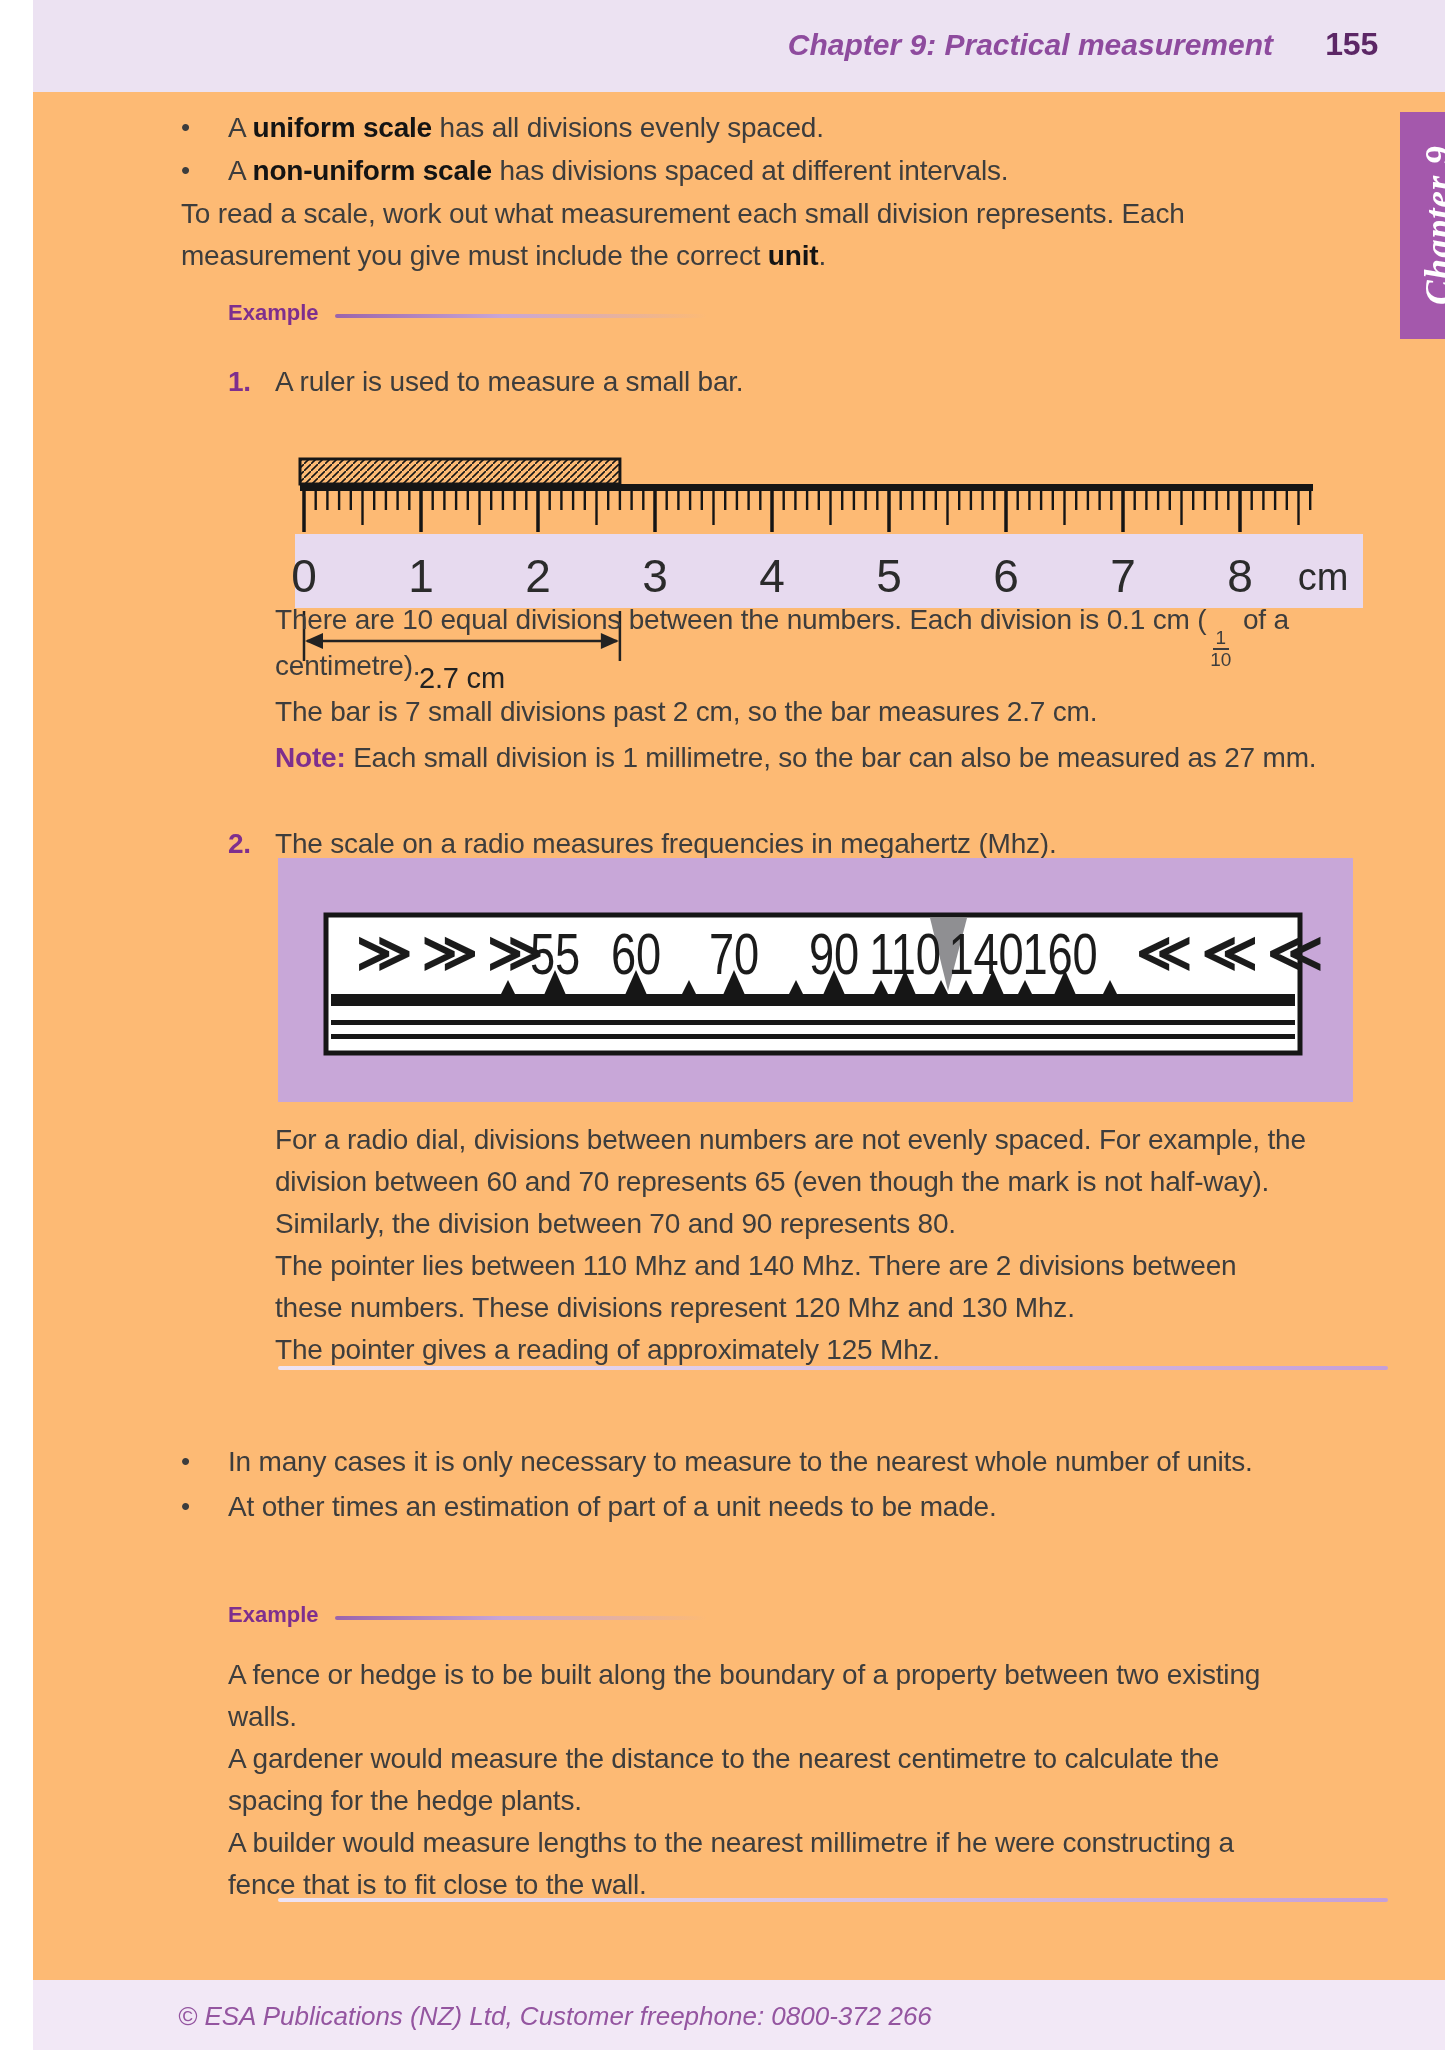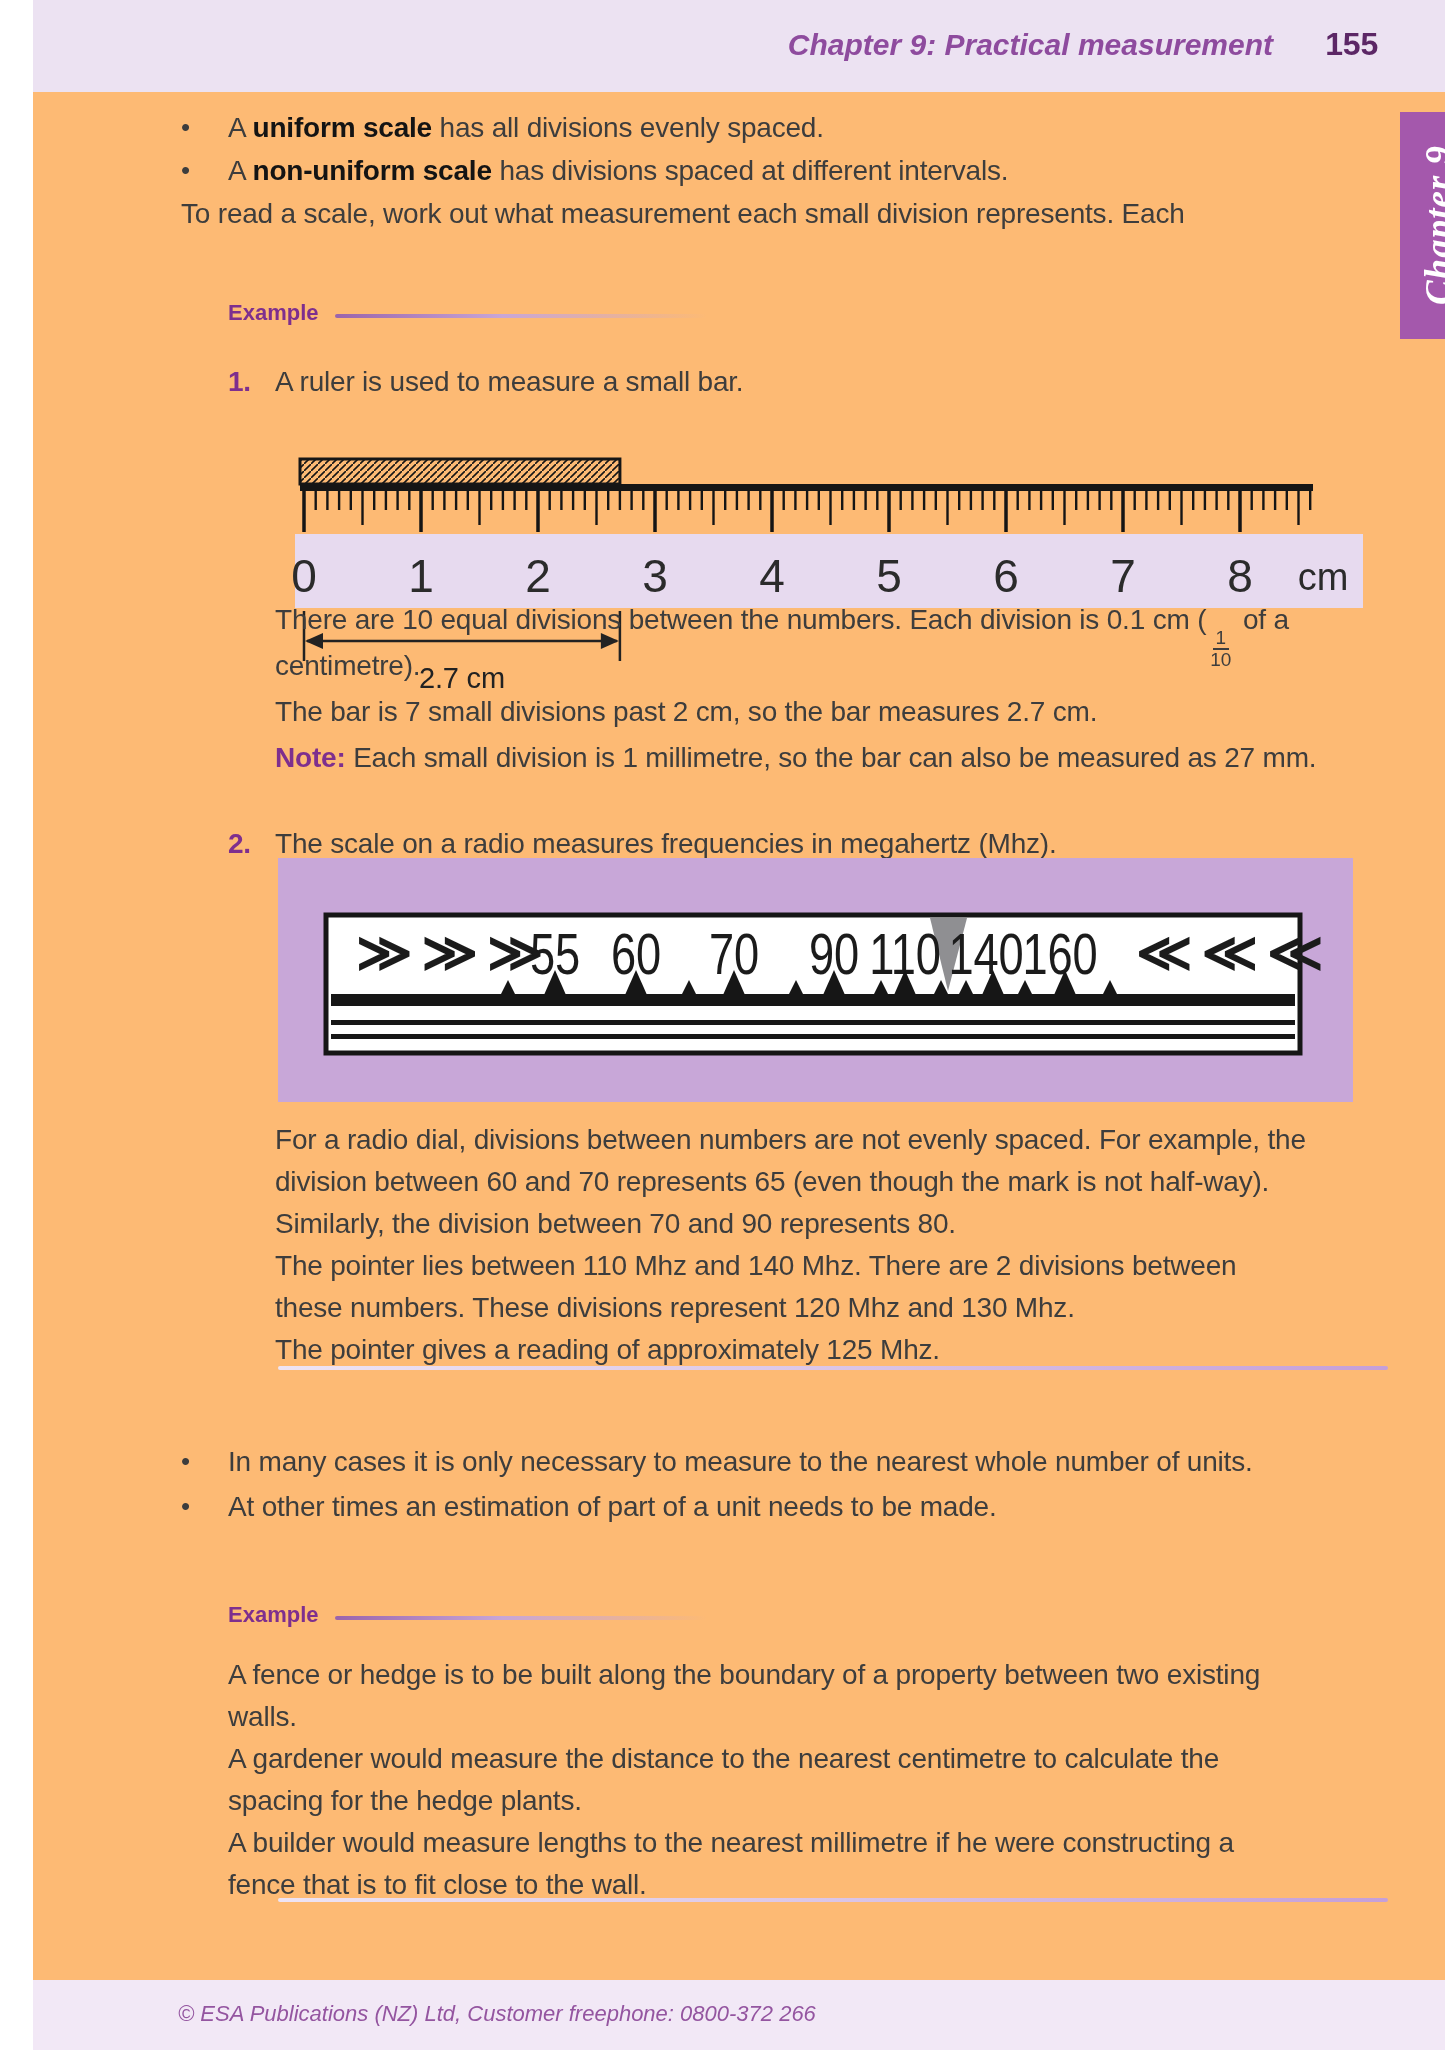--- a/index.html
+++ b/index.html
@@ -7,21 +7,21 @@
     position:relative; width:1445px; height:2050px; overflow:hidden;
     background:#fdba74; color:var(--c-body_text,#3d3d3d);
     font-family:"Liberation Sans", sans-serif; font-size:28px; letter-spacing:-0.2px;margin-left:33px;
   }
   .abs{position:absolute;}
   
   .band-top{left:0;top:0;width:1445px;height:92px;background:var(--c-band_bg,#ece2f2);}
   .band-bottom{left:0;top:1980px;width:1445px;height:70px;background:var(--c-footer_bg,#f2e8f6);}
   .hdr-title{top:28px;right:205px;font-style:italic;font-weight:bold;font-size:30px;color:var(--c-header_text,#8e4b9e);letter-spacing:0;}
   .hdr-num{top:26px;right:100px;font-weight:bold;font-size:32px;color:var(--c-page_number,#5c2766);font-style:normal;}
-  .footer-text{left:145px;top:2001px;font-style:italic;font-size:22px;color:var(--c-footer_text,#9455a0);letter-spacing:0;}
+  .footer-text{left:145px;top:2001px;font-style:italic;font-size:26px;color:var(--c-footer_text,#9455a0);letter-spacing:0;}
   
   .chapter-tab{right:1px;top:112px;width:77px;height:227px;background:var(--c-tab_bg,#a458ac);
     display:flex;align-items:center;justify-content:center;}
   .chapter-tab span{writing-mode:vertical-rl;transform:rotate(180deg);color:#fff;
     font-family:"Liberation Serif", serif;font-style:italic;font-weight:bold;font-size:37px;letter-spacing:1px;}
   
   .tline{height:var(--lh,42px);white-space:nowrap;}
   .s-b{font-weight:bold;color:var(--c-bold_text,#141414);}
   .s-i{font-style:italic;}
   .s-p{font-weight:bold;color:var(--c-accent,#7e2f8e);}
@@ -67,20 +67,21 @@
         <span class="bglyph">•</span>
         <div><span class="s-n">A </span><span class="s-b">uniform scale</span><span class="s-n"> has all divisions evenly spaced.</span></div>
       </div>
       <div class="brow">
         <span class="bglyph">•</span>
         <div><span class="s-n">A </span><span class="s-b">non-uniform scale</span><span class="s-n"> has divisions spaced at different intervals.</span></div>
       </div>
     </div>
   <div class="abs" style="left:148px;top:198px;--lh:42px;">
       <div class="tline"><span class="s-n">To read a scale, work out what measurement each small division represents. Each</span></div>
+      <div class="tline"><span class="s-n">measurement you give must include the correct </span><span class="s-b">unit</span><span class="s-n">.</span></div>
     </div>
 
   <div class="abs ex-head" style="left:195px;top:300px;">
     <span class="ex-label">Example</span>
     <div class="ex-line"></div>
   </div>
 
   <div class="abs item" style="left:195px;top:366px;">
     <span class="inum">1.</span>
     <span>A ruler is used to measure a small bar.</span>

